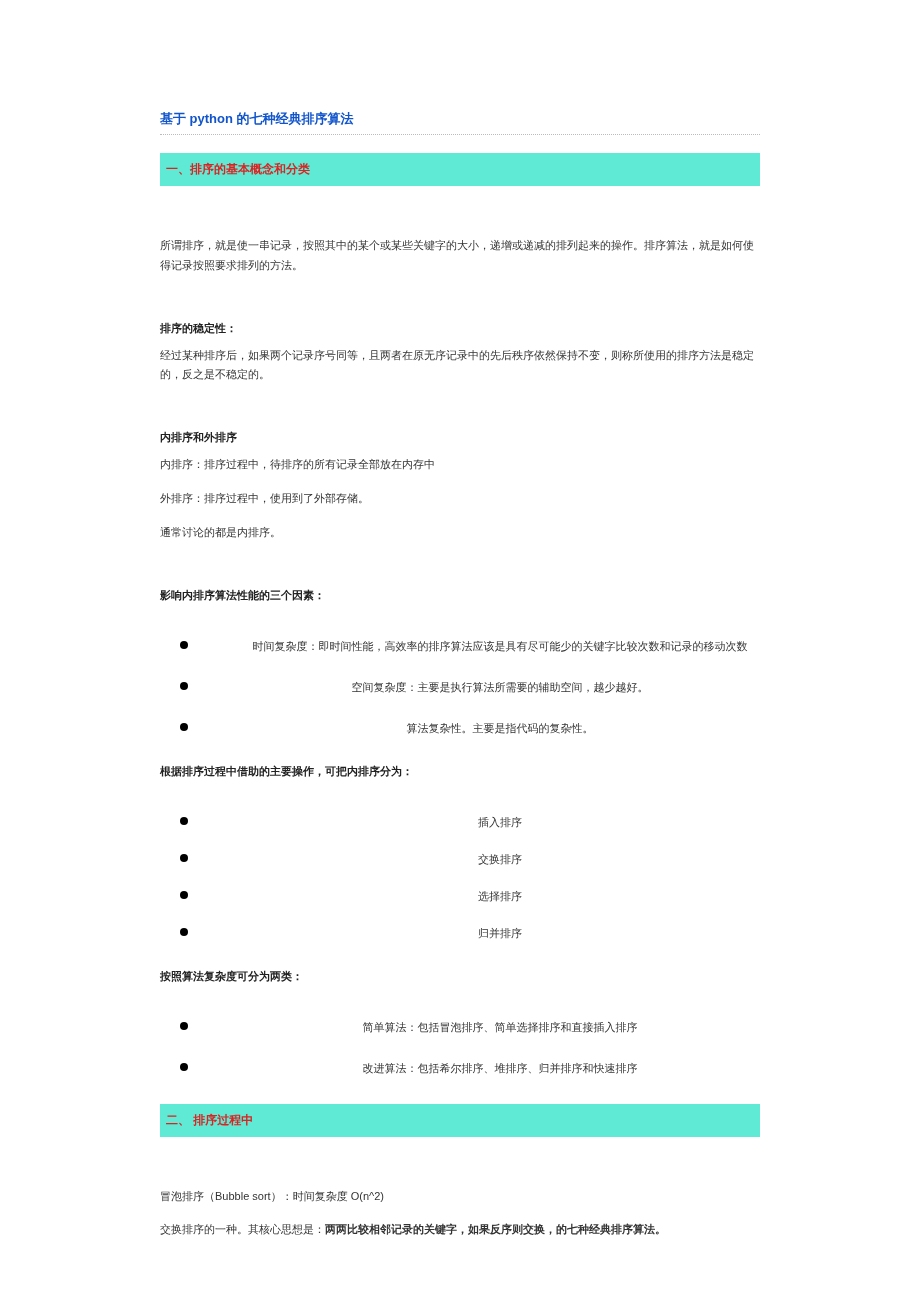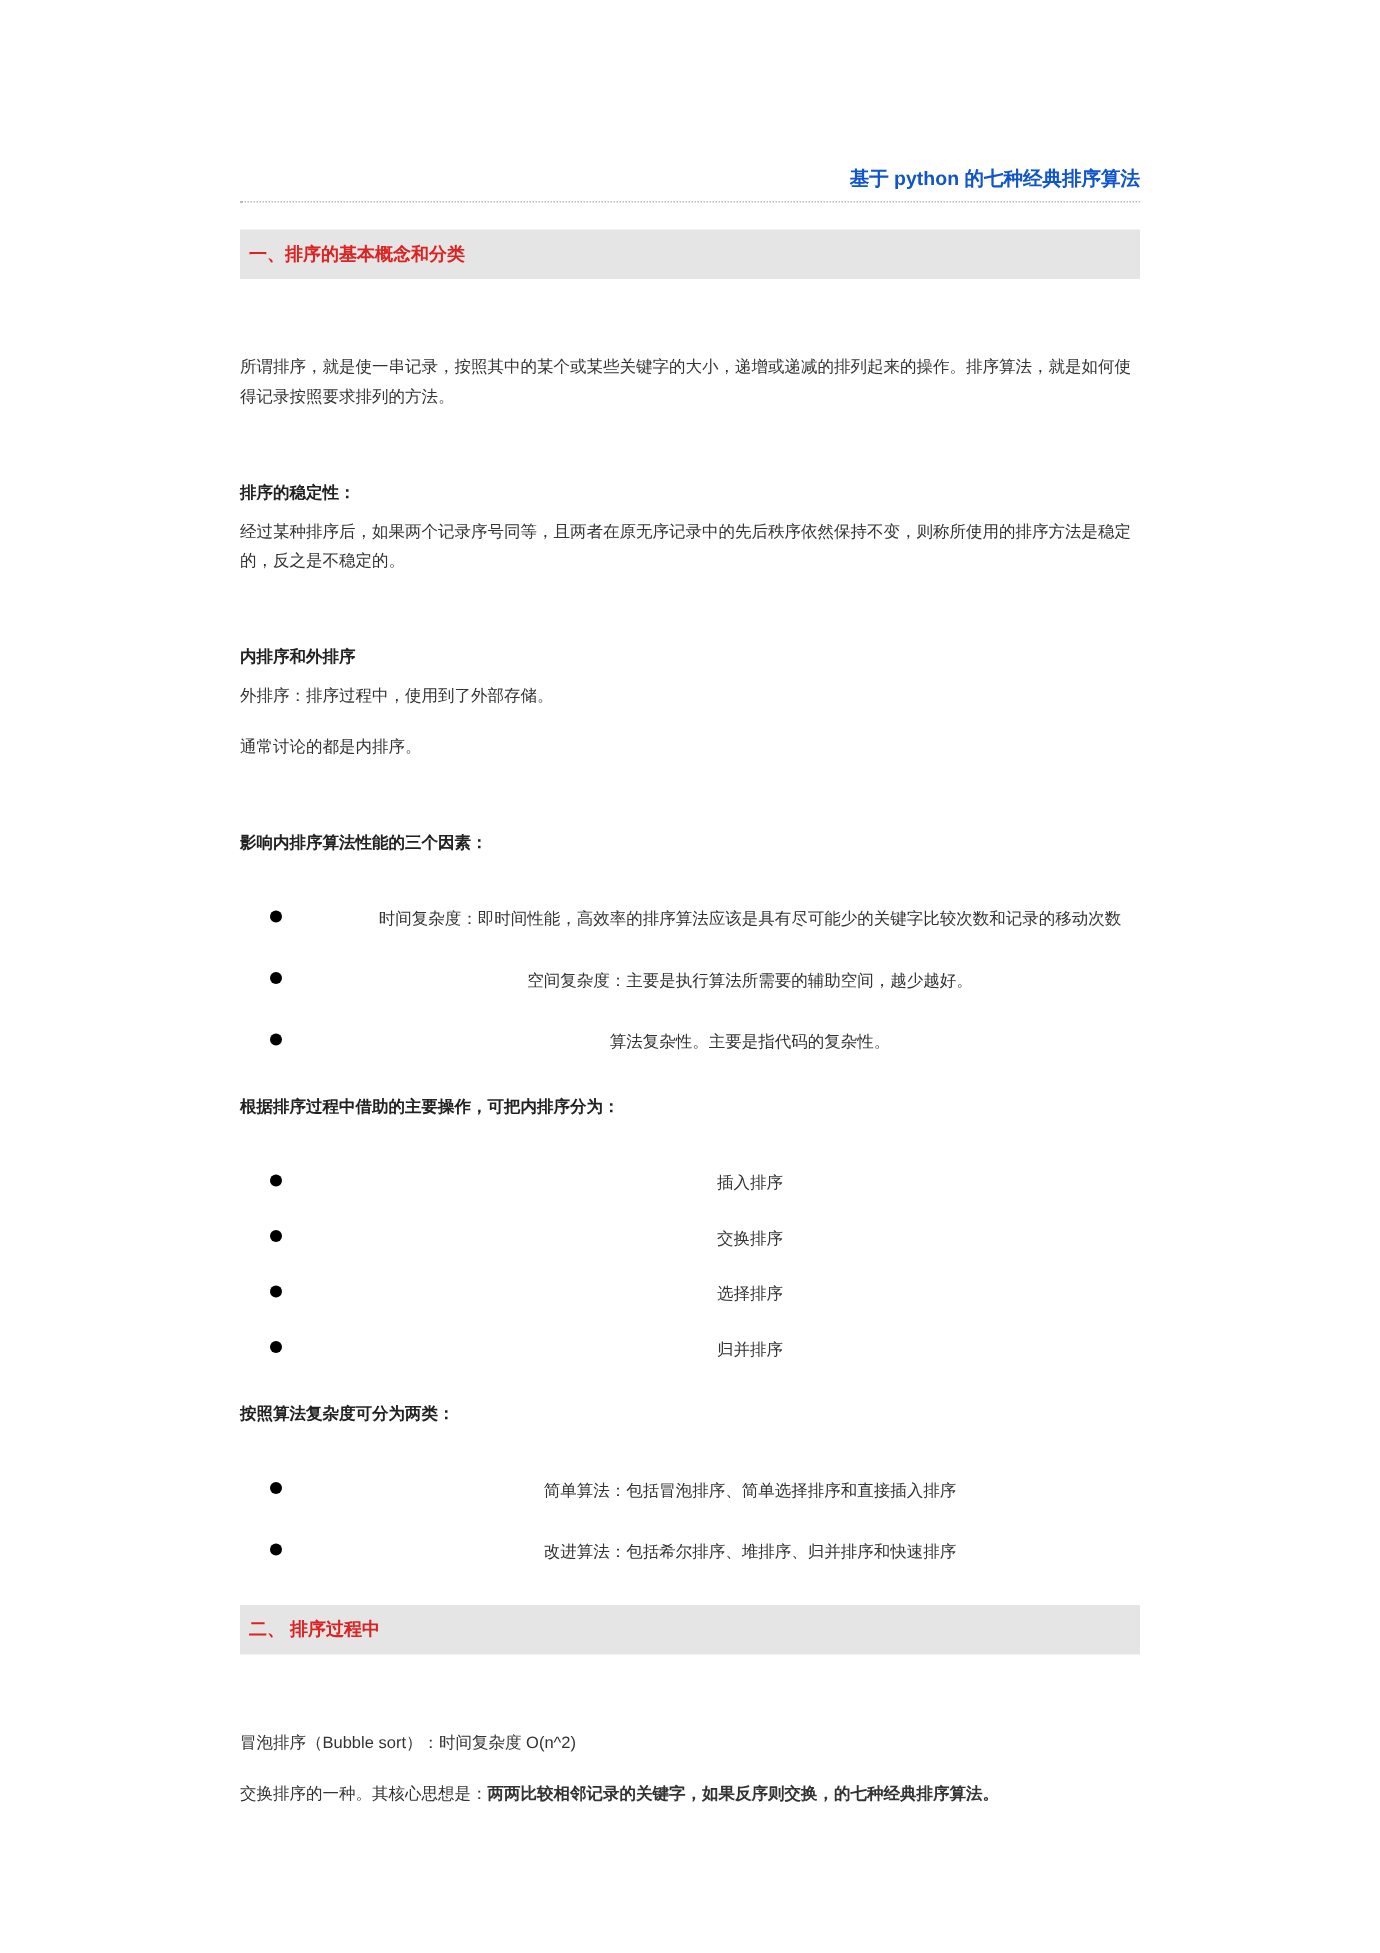--- a/index.html
+++ b/index.html
@@ -15,24 +15,23 @@
     padding: 110px 160px 60px 160px;
     box-sizing: border-box;
   }
   .doc-title {
     color: #1155cc;
     font-size: 13px;
     font-weight: bold;
     padding-bottom: 6px;
     border-bottom: 1px dotted #bbb;
     margin-bottom: 18px;
-    text-align: right;
   }
   .section-header {
-    background: #e5e5e5;
+    background: #5eead4;
     color: #d22;
     font-size: 12px;
     font-weight: bold;
     padding: 8px 6px;
     margin-bottom: 50px;
     margin-top: 10px;
   }
   .para {
     font-size: 11px;
     color: #333;
@@ -100,20 +99,21 @@
   <div class="doc-title">基于 python 的七种经典排序算法</div>
 
   <div class="section-header">一、排序的基本概念和分类</div>
 
   <div class="para">所谓排序，就是使一串记录，按照其中的某个或某些关键字的大小，递增或递减的排列起来的操作。排序算法，就是如何使得记录按照要求排列的方法。</div>
 
   <div class="subhead">排序的稳定性：</div>
   <div class="para">经过某种排序后，如果两个记录序号同等，且两者在原无序记录中的先后秩序依然保持不变，则称所使用的排序方法是稳定的，反之是不稳定的。</div>
 
   <div class="subhead">内排序和外排序</div>
+  <div class="para-tight">内排序：排序过程中，待排序的所有记录全部放在内存中</div>
   <div class="para-tight">外排序：排序过程中，使用到了外部存储。</div>
   <div class="para">通常讨论的都是内排序。</div>
 
   <div class="subhead-gap">影响内排序算法性能的三个因素：</div>
   <ul class="bullets">
     <li>时间复杂度：即时间性能，高效率的排序算法应该是具有尽可能少的关键字比较次数和记录的移动次数</li>
     <li>空间复杂度：主要是执行算法所需要的辅助空间，越少越好。</li>
     <li>算法复杂性。主要是指代码的复杂性。</li>
   </ul>
 

